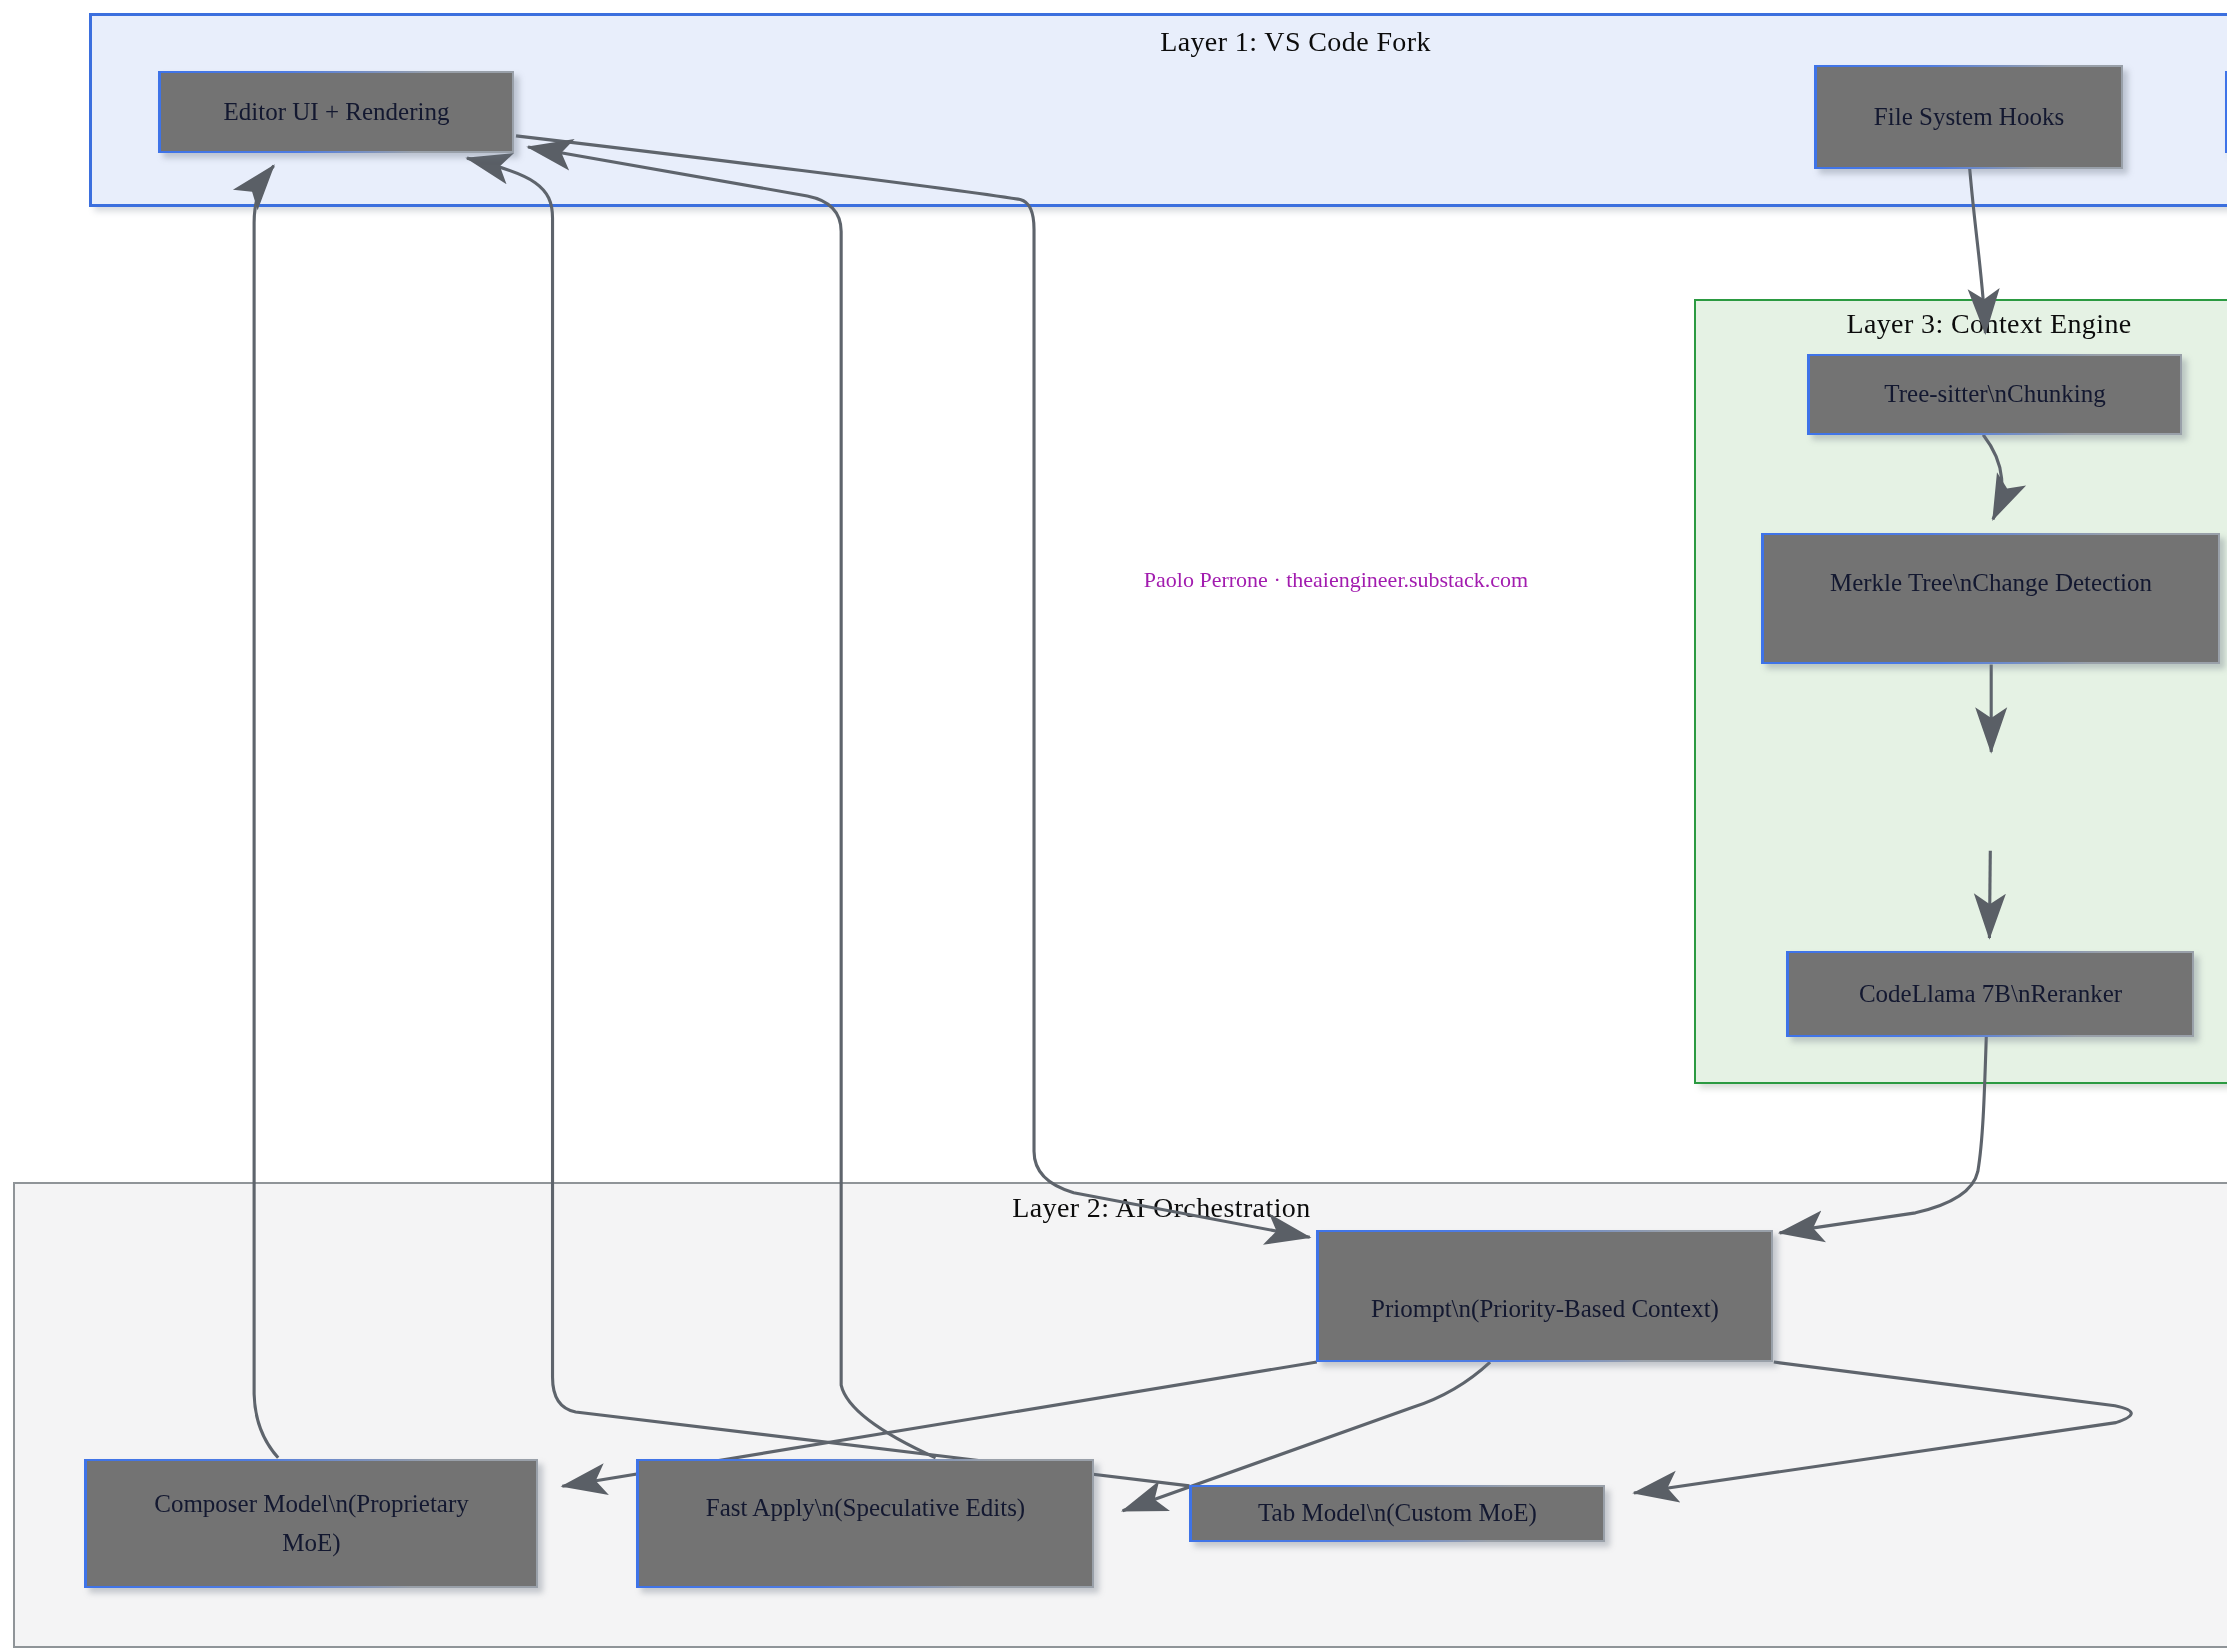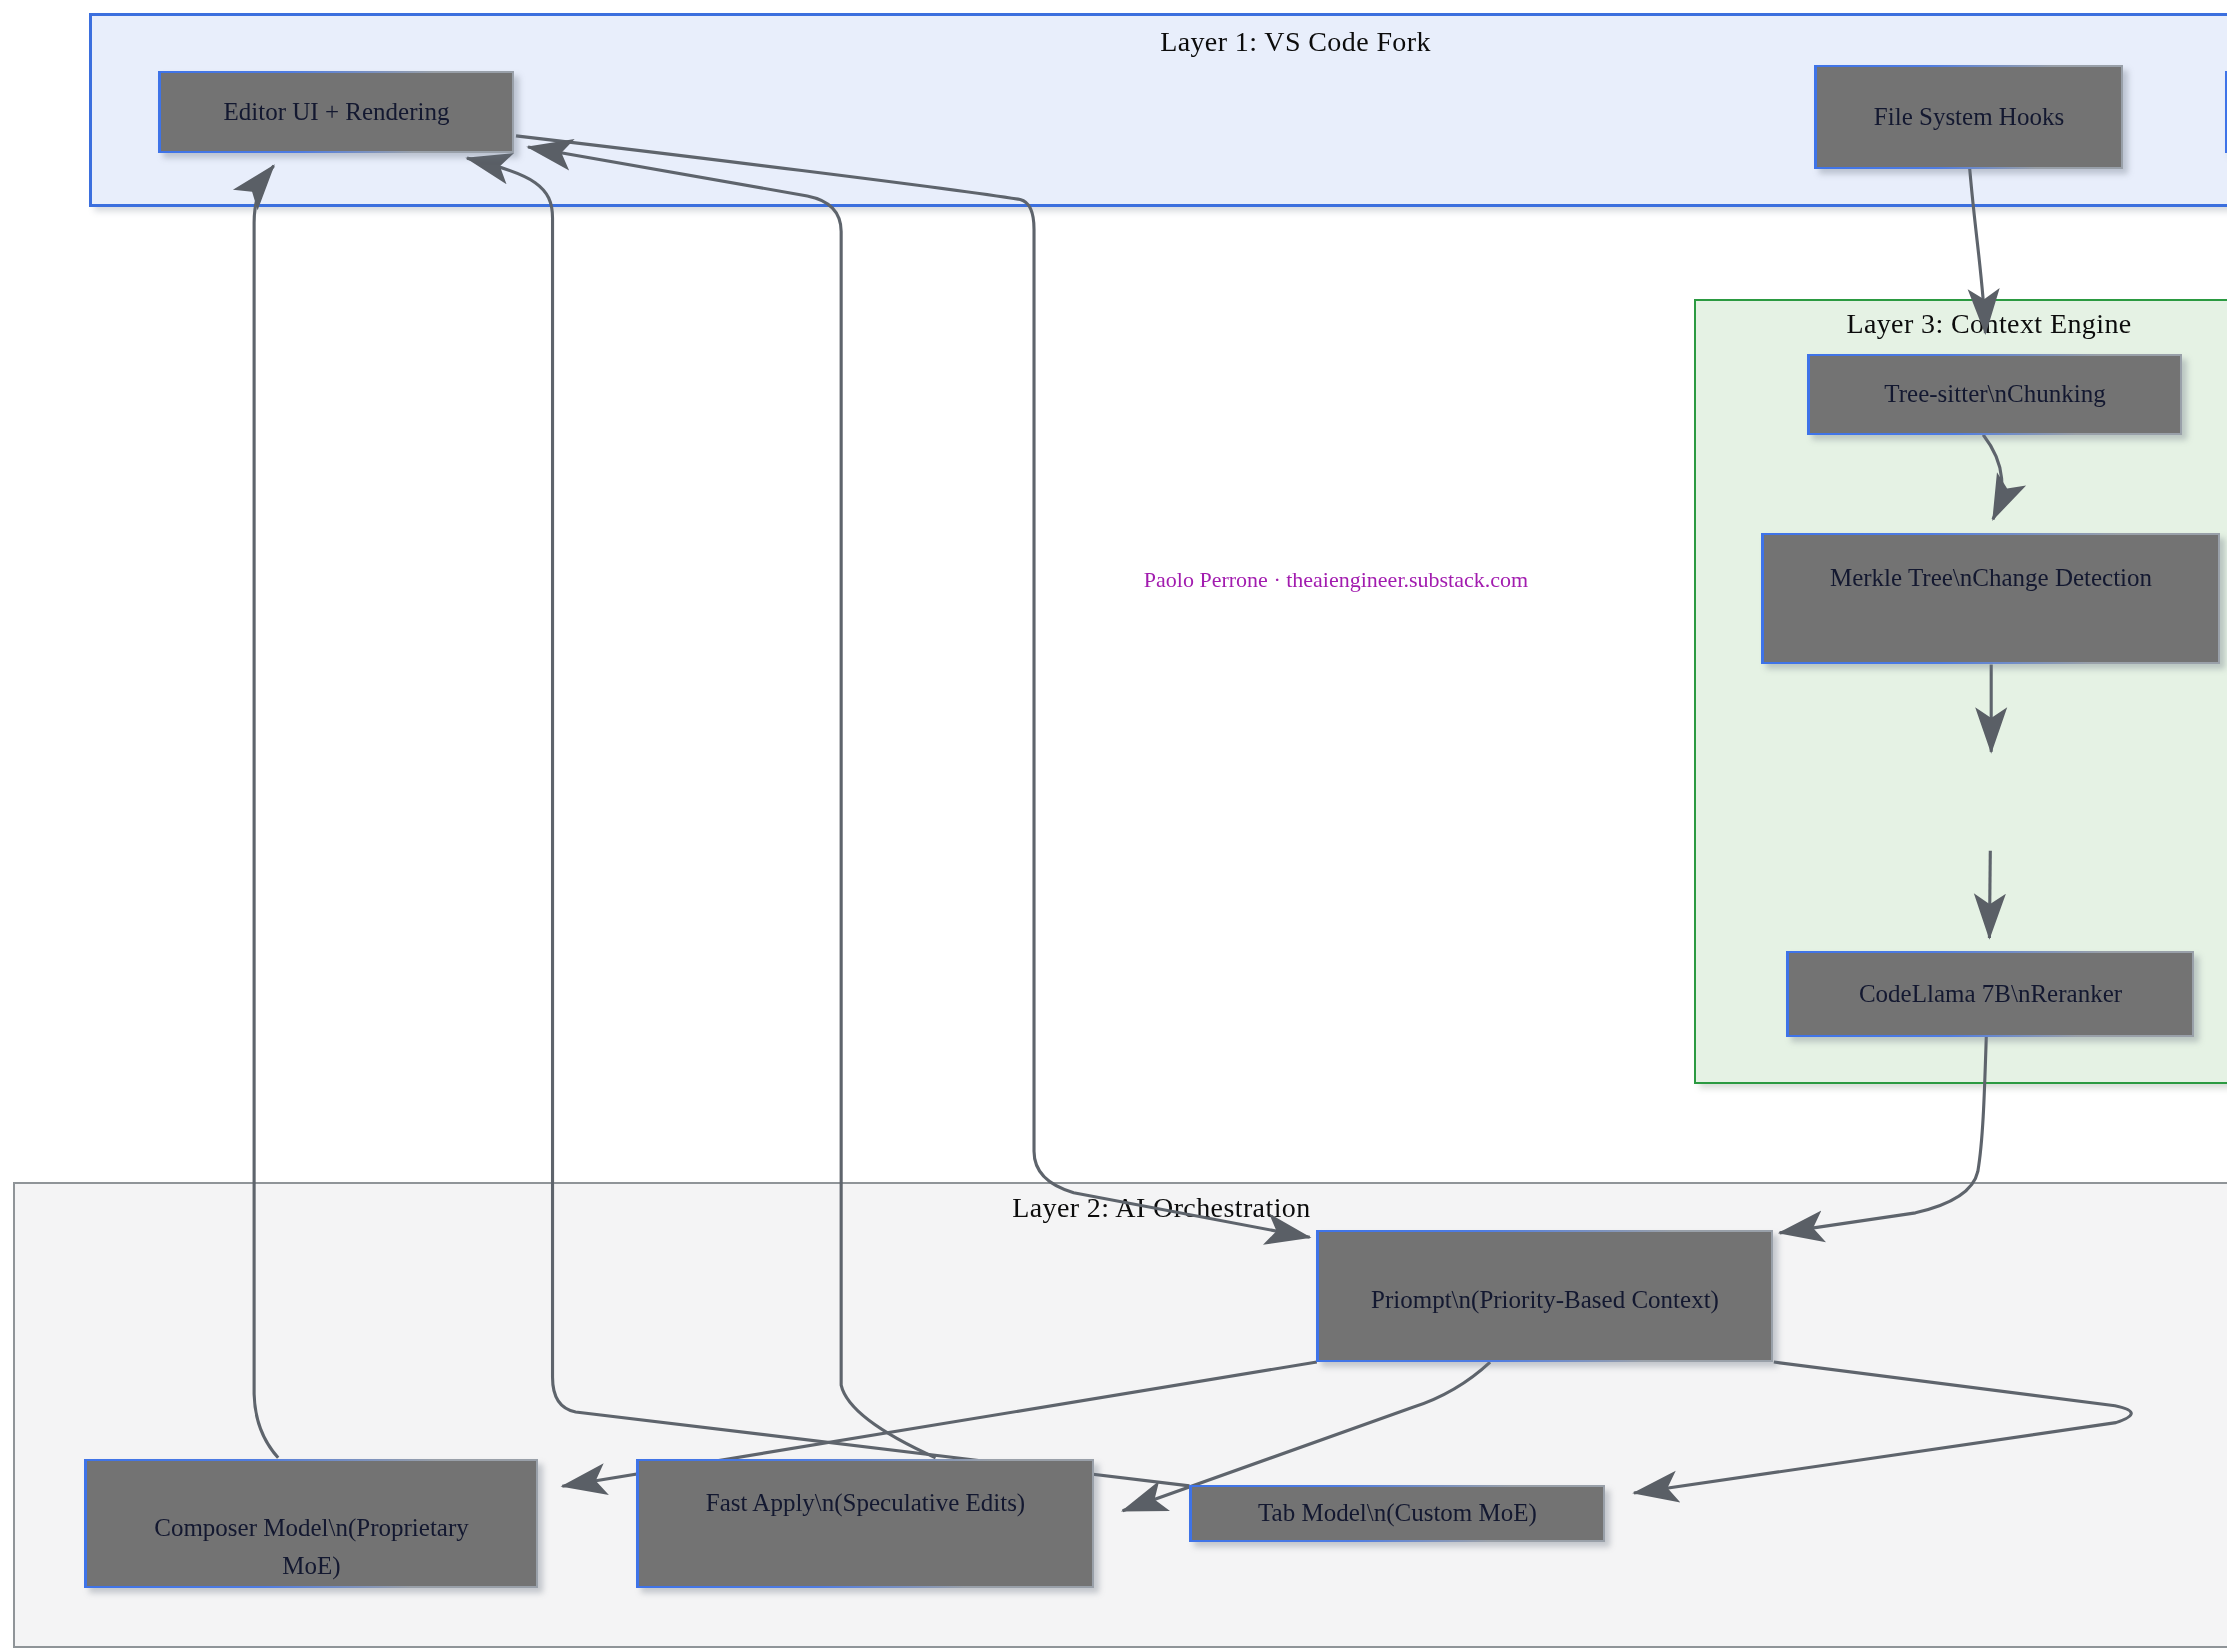--- a/index.html
+++ b/index.html
@@ -75,31 +75,31 @@
     height: 2.2px;
     background: linear-gradient(90deg, #3e73e8 0%, #4f7ce2 45%, #99a0a9 95%);
   }
   .node::after {
     content: "";
     position: absolute;
     bottom: -2.2px; left: -3.1px; right: 28%;
     height: 2.2px;
     background: linear-gradient(90deg, #3e73e8 0%, #4f7ce2 55%, #99a0a9 100%);
   }
-  .node.t-up { padding-bottom: 40px; }
+  .node.t-up { padding-bottom: 31px; }
 
   #n-editor   { left: 158px;  top: 71px;  width: 356px;  height: 82px; }
   #n-fsh      { left: 1814px; top: 65px;  width: 309px;  height: 104px; }
   #n-ext      { left: 2225px; top: 71px;  width: 268px;  height: 82px; }
   #n-tree     { left: 1783px; top: 354px;  width: 375px;  height: 81px; margin-left: 24px; }
   #n-merkle   { left: 1761px; top: 533px; width: 459px; height: 131px; }
   #n-turbo    { left: 1798px; top: 765px; width: 390px;  height: 86px; }
   #n-code     { left: 1786px; top: 951px; width: 408px;  height: 86px; }
   #n-priompt  { left: 1316px; top: 1230px; width: 457px; height: 132px; align-items: flex-end; }
-  #n-composer { left: 84px;  top: 1459px; width: 454px; height: 129px; padding: 0 36px; align-items: flex-end; }
+  #n-composer { left: 84px;  top: 1459px; width: 454px; height: 129px; padding: 0 36px; }
   #n-fast     { left: 636px; top: 1459px; width: 458px; height: 129px; }
   #n-tab      { left: 1189px; top: 1485px; width: 416px;  height: 57px; }
 
   
   #watermark {
     position: absolute;
     left: 1091px; top: 567px; width: 490px;
     text-align: center;
     font-size: 22px;
     color: #a21caf;

